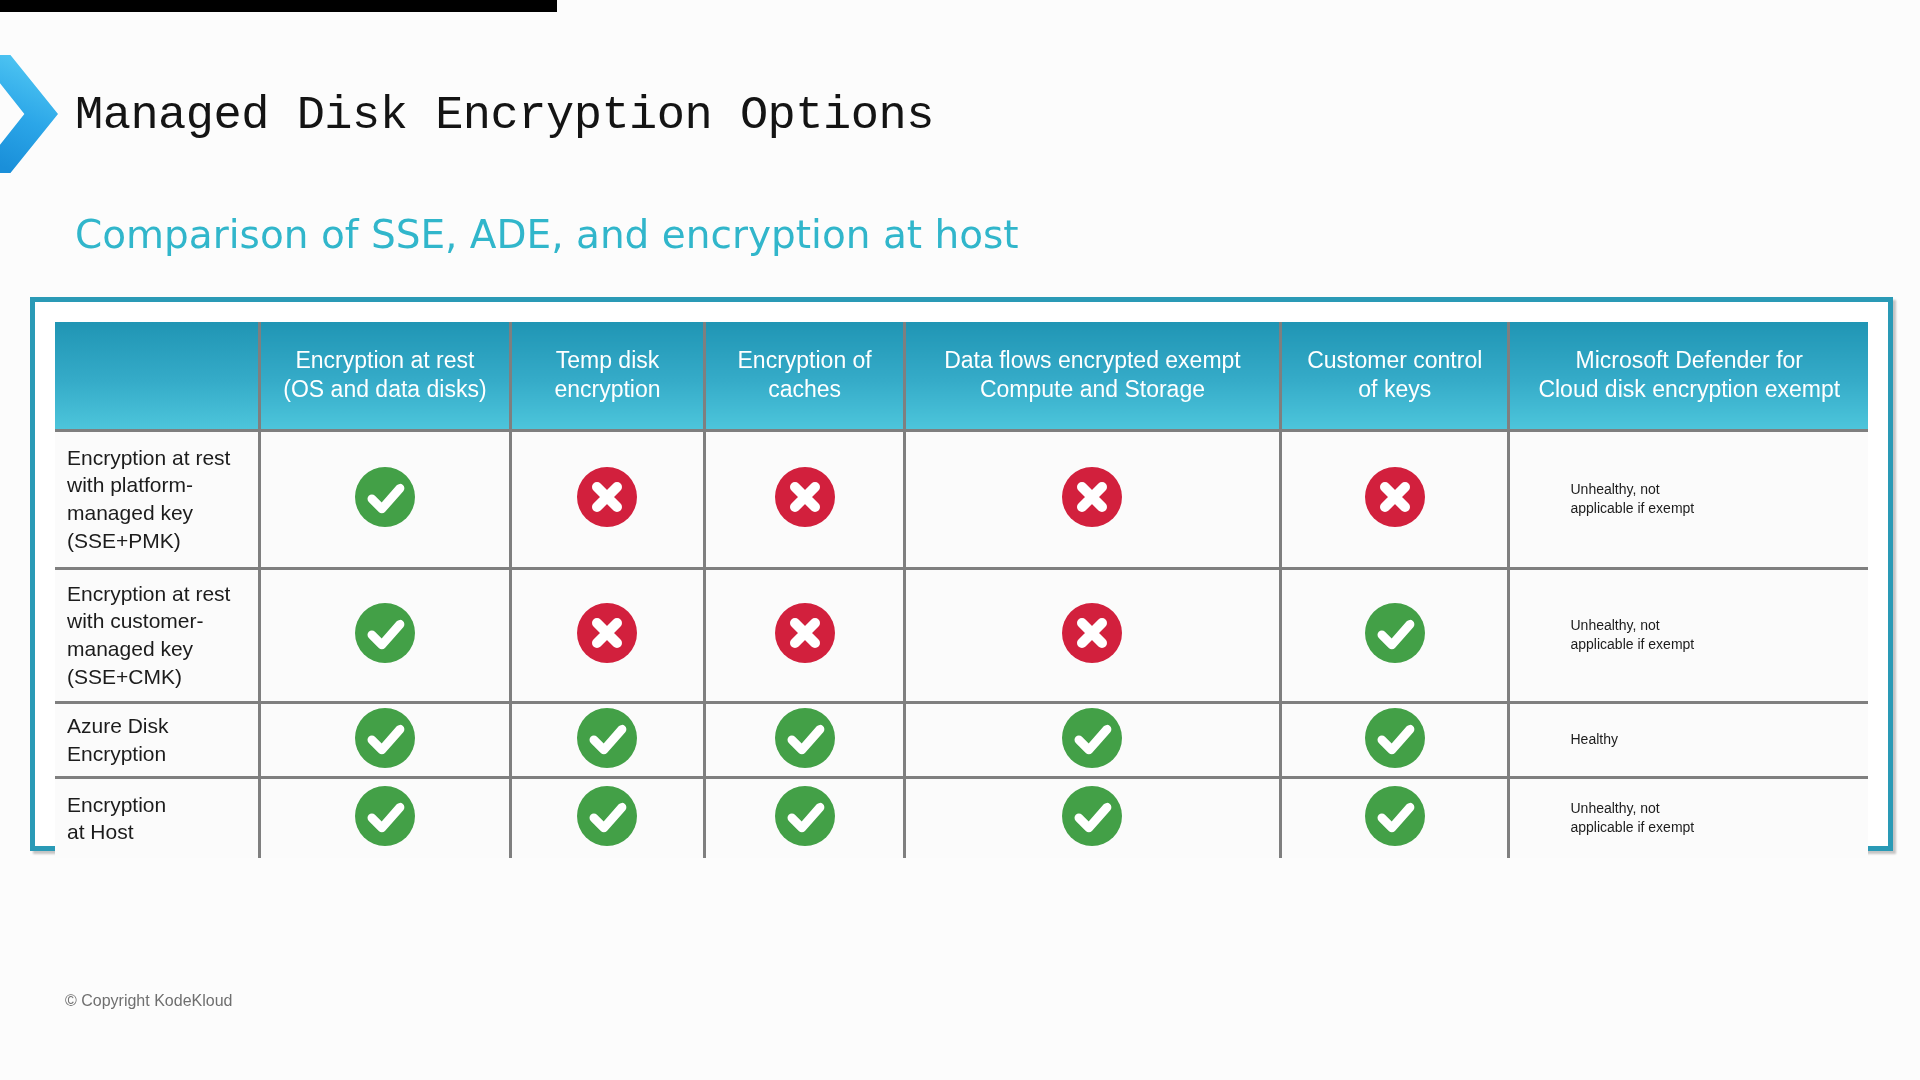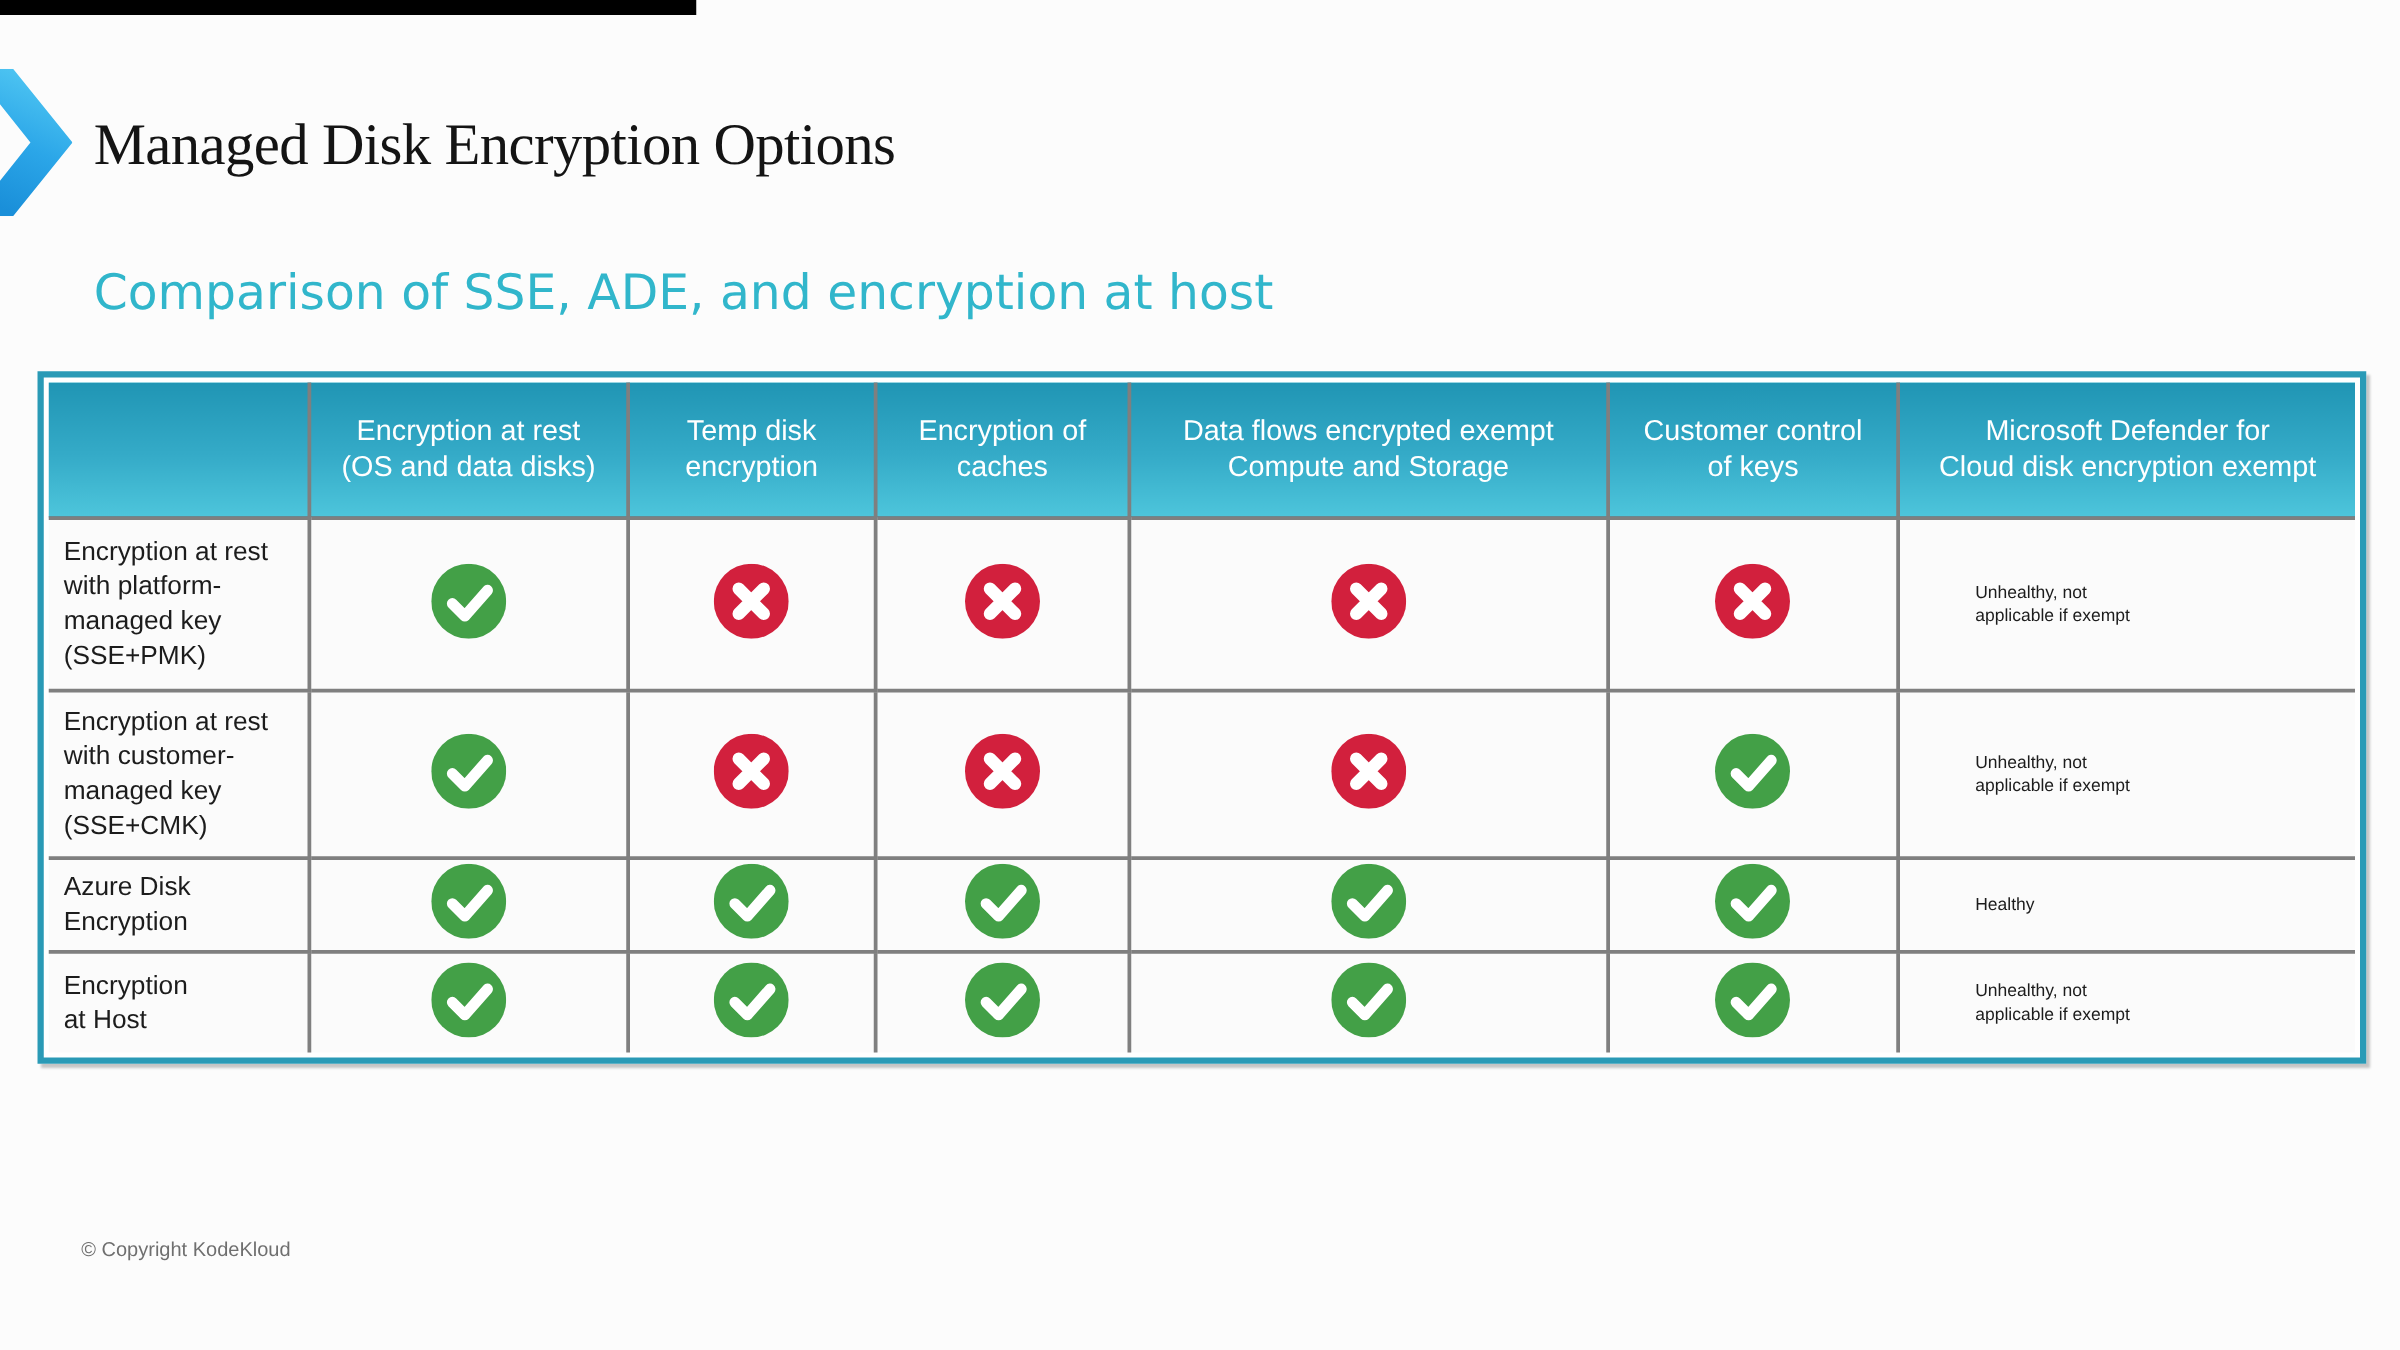--- a/index.html
+++ b/index.html
@@ -21,38 +21,38 @@
   
   .chevron {
     position:absolute; left:0; top:55px;
     width:58px; height:118px;
     background:linear-gradient(205deg,#55cbf4 5%,#2ba6e8 55%,#1a8fd9 95%);
     clip-path:polygon(0 0, 18% 0, 100% 50%, 18% 100%, 0 100%, 0 76%, 42% 50%, 0 24%);
   }
 
   .title {
     position:absolute; left:75px; top:86px;
-    font-family:Liberation Serif, serif;
+    font-family:Liberation Mono, monospace;
     font-size:47px; line-height:60px; font-weight:500;
     color:#141414; letter-spacing:-0.5px;
   }
   .subtitle {
     position:absolute; left:75px; top:212px;
     font-family:"DejaVu Sans", sans-serif;
     font-size:39px; font-weight:400;
     color:#31b6cb;
   }
 
   
   .table-frame {
     position:absolute; left:30px; top:297px;
     width:1863px; height:554px;
     border:5px solid #2a9ab6;
     background:#ffffff;
-    padding:4px;
+    padding:20px;
     box-shadow:3px 3px 2px rgba(0,0,0,0.22);
   }
   table.compare {
     width:100%; height:100%;
     border-collapse:collapse;
     table-layout:fixed;
   }
   th, td { border:3px solid #7f7f7f; vertical-align:middle; }
   th { border-top:none; }
   th:first-child, td:first-child { border-left:none; }

